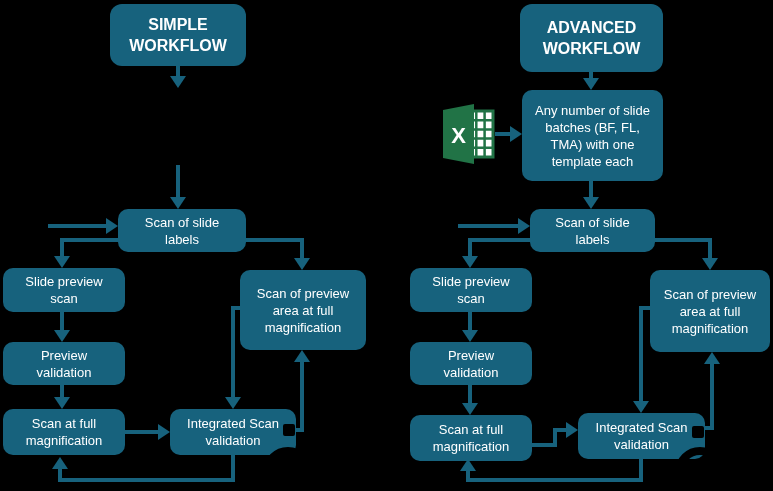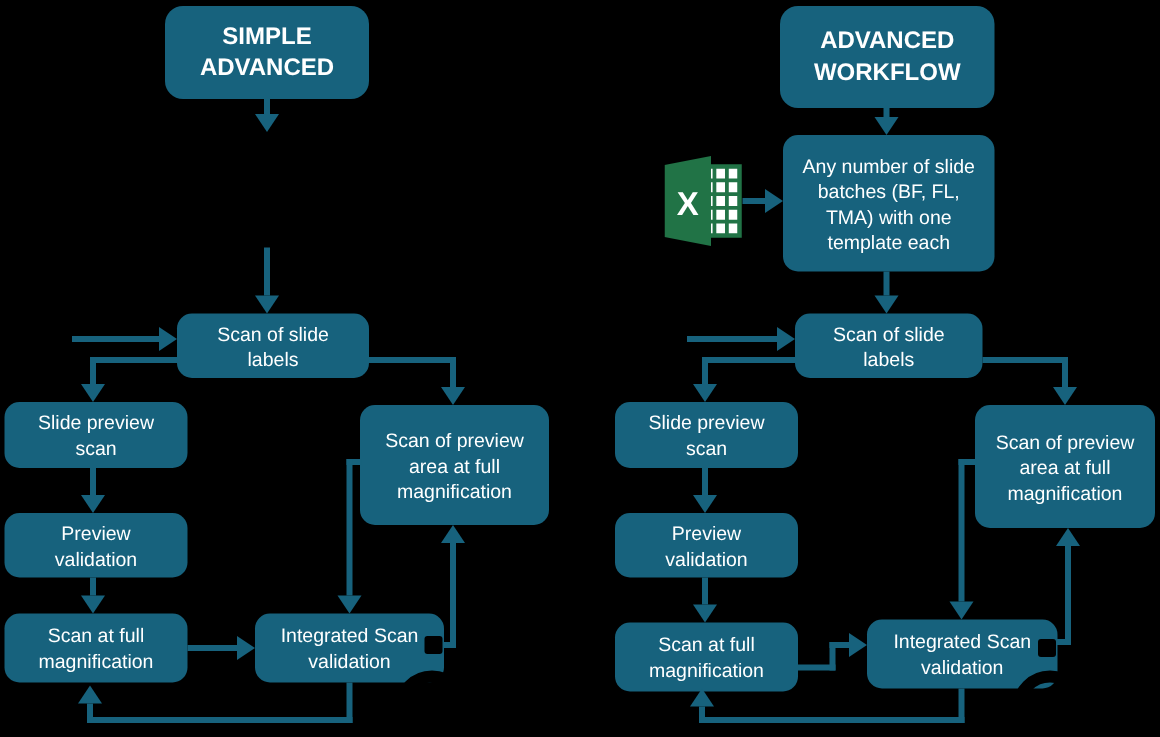--- a/index.html
+++ b/index.html
@@ -56,21 +56,21 @@
     background: var(--loop);
     border-radius: 2px;
   }
   .excel { position: absolute; }
 </style>
 </head>
 <body style="background: rgb(0, 0, 0);">
 
 <div class="canvas" style="background: rgb(0, 0, 0);">
 
-  <div class="node title-node" style="left:110px;top:4px;width:136px;height:62px;">SIMPLE ADVANCED</div>
+  <div class="node title-node" style="left:110px;top:4px;width:136px;height:62px;">SIMPLE WORKFLOW</div>
 
 
   <div class="node" style="left:118px;top:209px;width:128px;height:43px;">Scan of slide labels</div>
 
   <div class="node" style="left:3px;top:268px;width:122px;height:44px;">Slide preview scan</div>
 
   <div class="node" style="left:3px;top:342px;width:122px;height:43px;">Preview validation</div>
 
   <div class="node" style="left:3px;top:409px;width:122px;height:46px;">Scan at full magnification</div>
 

